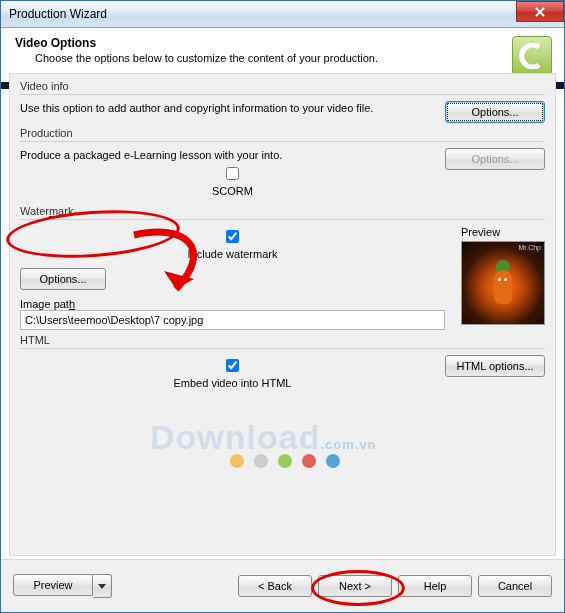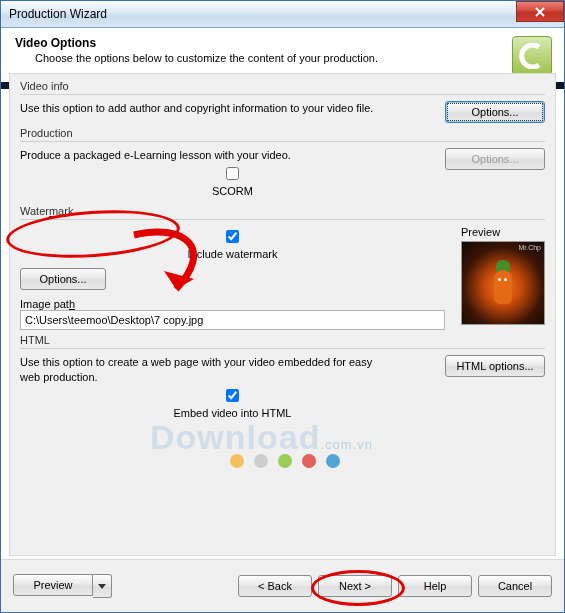--- a/index.html
+++ b/index.html
@@ -54,21 +54,21 @@
   .footer .right{display:flex;gap:6px;}
   .split-btn{display:flex;}
   .split-btn .btn{border-radius:3px 0 0 3px;min-width:80px;}
   .split-btn .drop{width:18px;height:22px;border:1px solid #8a8a8a;border-left:none;background:linear-gradient(#fdfdfd,#eaeaea 45%,#dedede 55%,#eaeaea);display:flex;align-items:center;justify-content:center;border-radius:0 3px 3px 0;cursor:pointer;}
   .split-btn .drop svg{display:block;}
   
   .dots{position:absolute;left:220px;top:380px;display:flex;gap:10px;opacity:.85;}
   .dot{width:14px;height:14px;border-radius:50%;}
   
   .bgwm{position:absolute;left:140px;top:344px;font-size:34px;font-weight:bold;color:rgba(100,160,210,.22);letter-spacing:1px;font-family:Arial,sans-serif;}
-  .bgwm .vn{font-size:13px;color:rgba(100,160,210,.4);font-weight:normal;vertical-align:baseline;}
+  .bgwm .vn{font-size:13px;color:rgba(100,160,210,.4);font-weight:bold;vertical-align:baseline;}
 </style>
 </head>
 <body>
 
 <div class="window">
 
   <div class="titlebar">
     <span class="title">Production Wizard</span>
     <div class="winbtns">
       <div class="winbtn close">
@@ -111,21 +111,21 @@
         <div class="desc">Use this option to add author and copyright information to your video file.</div>
         <button class="btn focus">Options...</button>
       </div>
     </div>
 
     <div class="group">
       <div class="group-title">Production</div>
       <div class="sep"></div>
       <div class="row">
         <div style="flex:1">
-          <div class="desc">Produce a packaged e-Learning lesson with your video.</div>
+          <div class="desc">Produce a packaged e-Learning lesson with your into.</div>
           <label class="chk">
             <input type="checkbox" style="">
             <span><span class="ul">S</span>CORM</span>
           </label>
         </div>
         <button class="btn" disabled="">Options...</button>
       </div>
     </div>
 
     <div class="group" style="position:relative;">
@@ -161,21 +161,20 @@
         <path d="M18 8 C 70 -4, 98 22, 60 62" fill="none" stroke="#e20000" stroke-width="7"></path>
         <path d="M60 62 L48 44 L78 52 Z" fill="#e20000"></path>
       </svg>
     </div>
 
     <div class="group">
       <div class="group-title">HTML</div>
       <div class="sep"></div>
       <div class="row">
         <div style="flex:1">
-          <div class="desc">Use this option to create a web page with your video embedded for easy web production.</div>
           <label class="chk">
             <input type="checkbox" checked="" style="">
             <span><span class="ul">E</span>mbed video into HTML</span>
           </label>
         </div>
         <button class="btn">HTML options...</button>
       </div>
     </div>
 
   </div>

